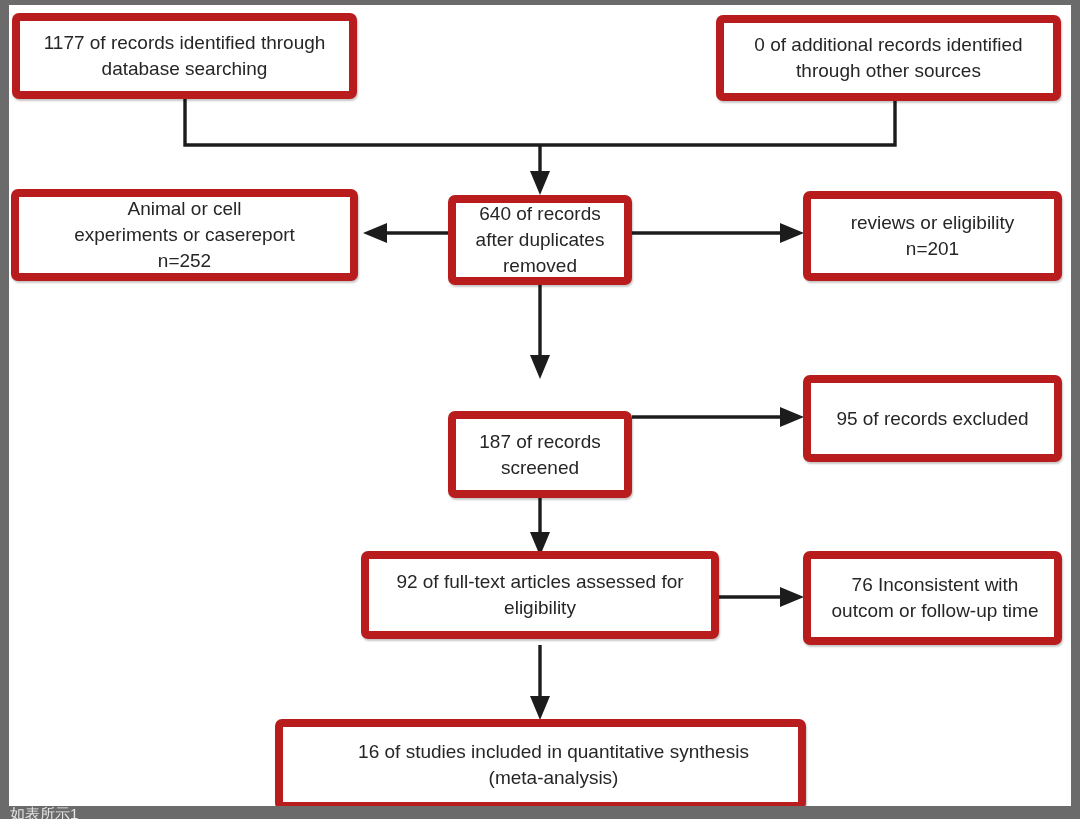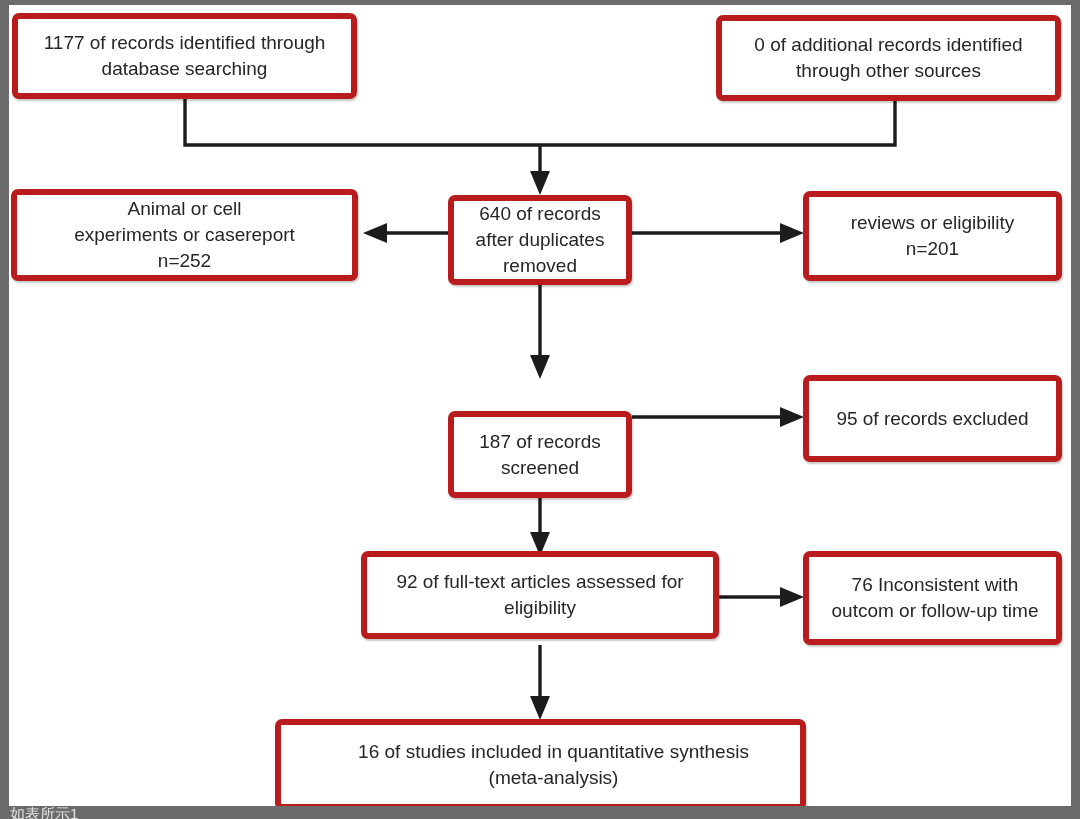--- a/index.html
+++ b/index.html
@@ -46,21 +46,21 @@
     font-size: 15px;
     line-height: 15px;
     white-space: nowrap;
   }
 
   
   .node {
     position: absolute;
     box-sizing: border-box;
     background: #ffffff;
-    border: 6px solid #b91c1c;
+    border: 8px solid #b91c1c;
     border-radius: 7px;
     display: flex;
     align-items: center;
     justify-content: center;
     text-align: center;
     color: #262626;
     font-size: 19px;
     line-height: 26px;
     padding: 2px 10px;
     box-shadow: 1px 2px 2px rgba(0,0,0,0.22);

